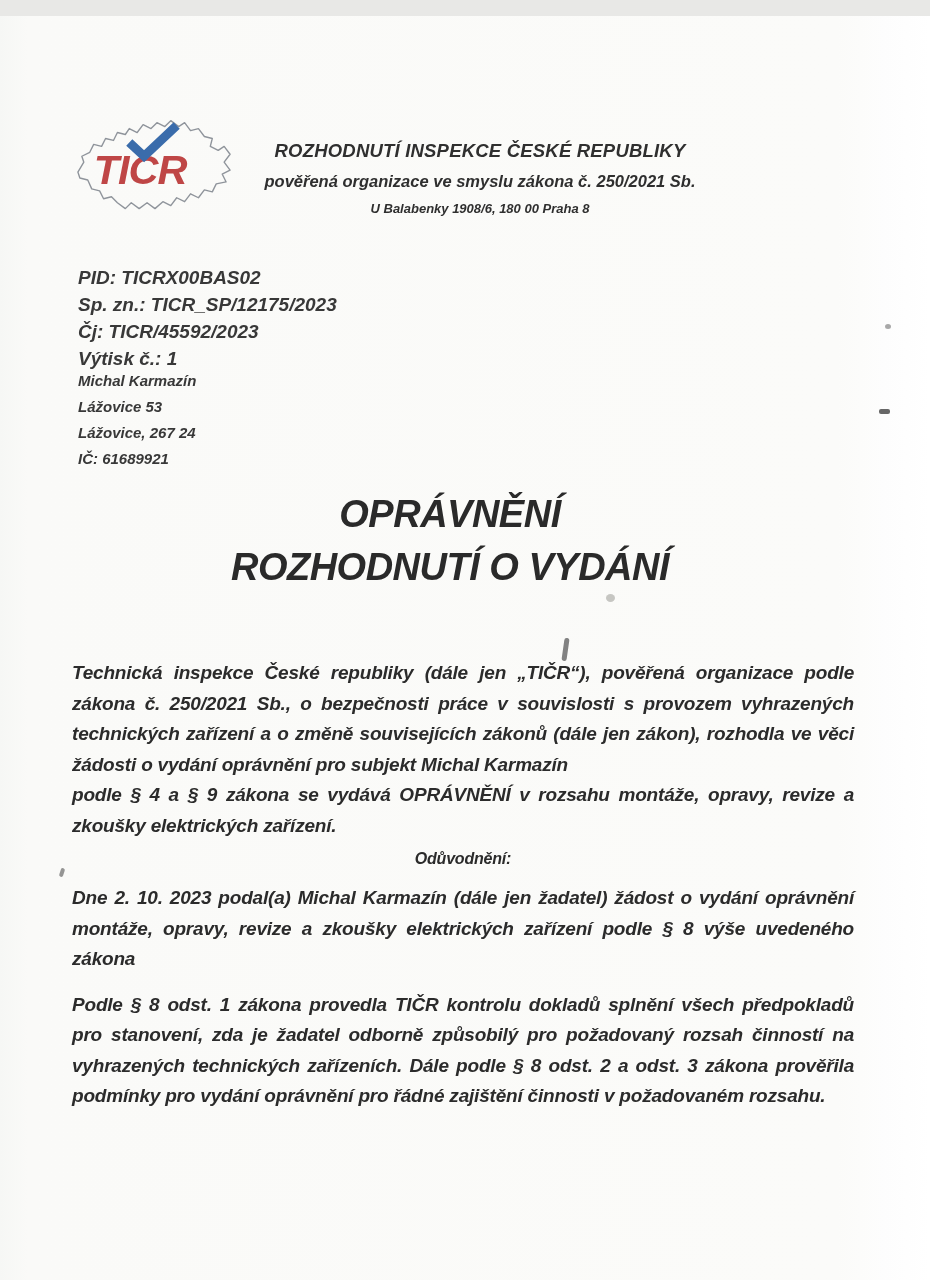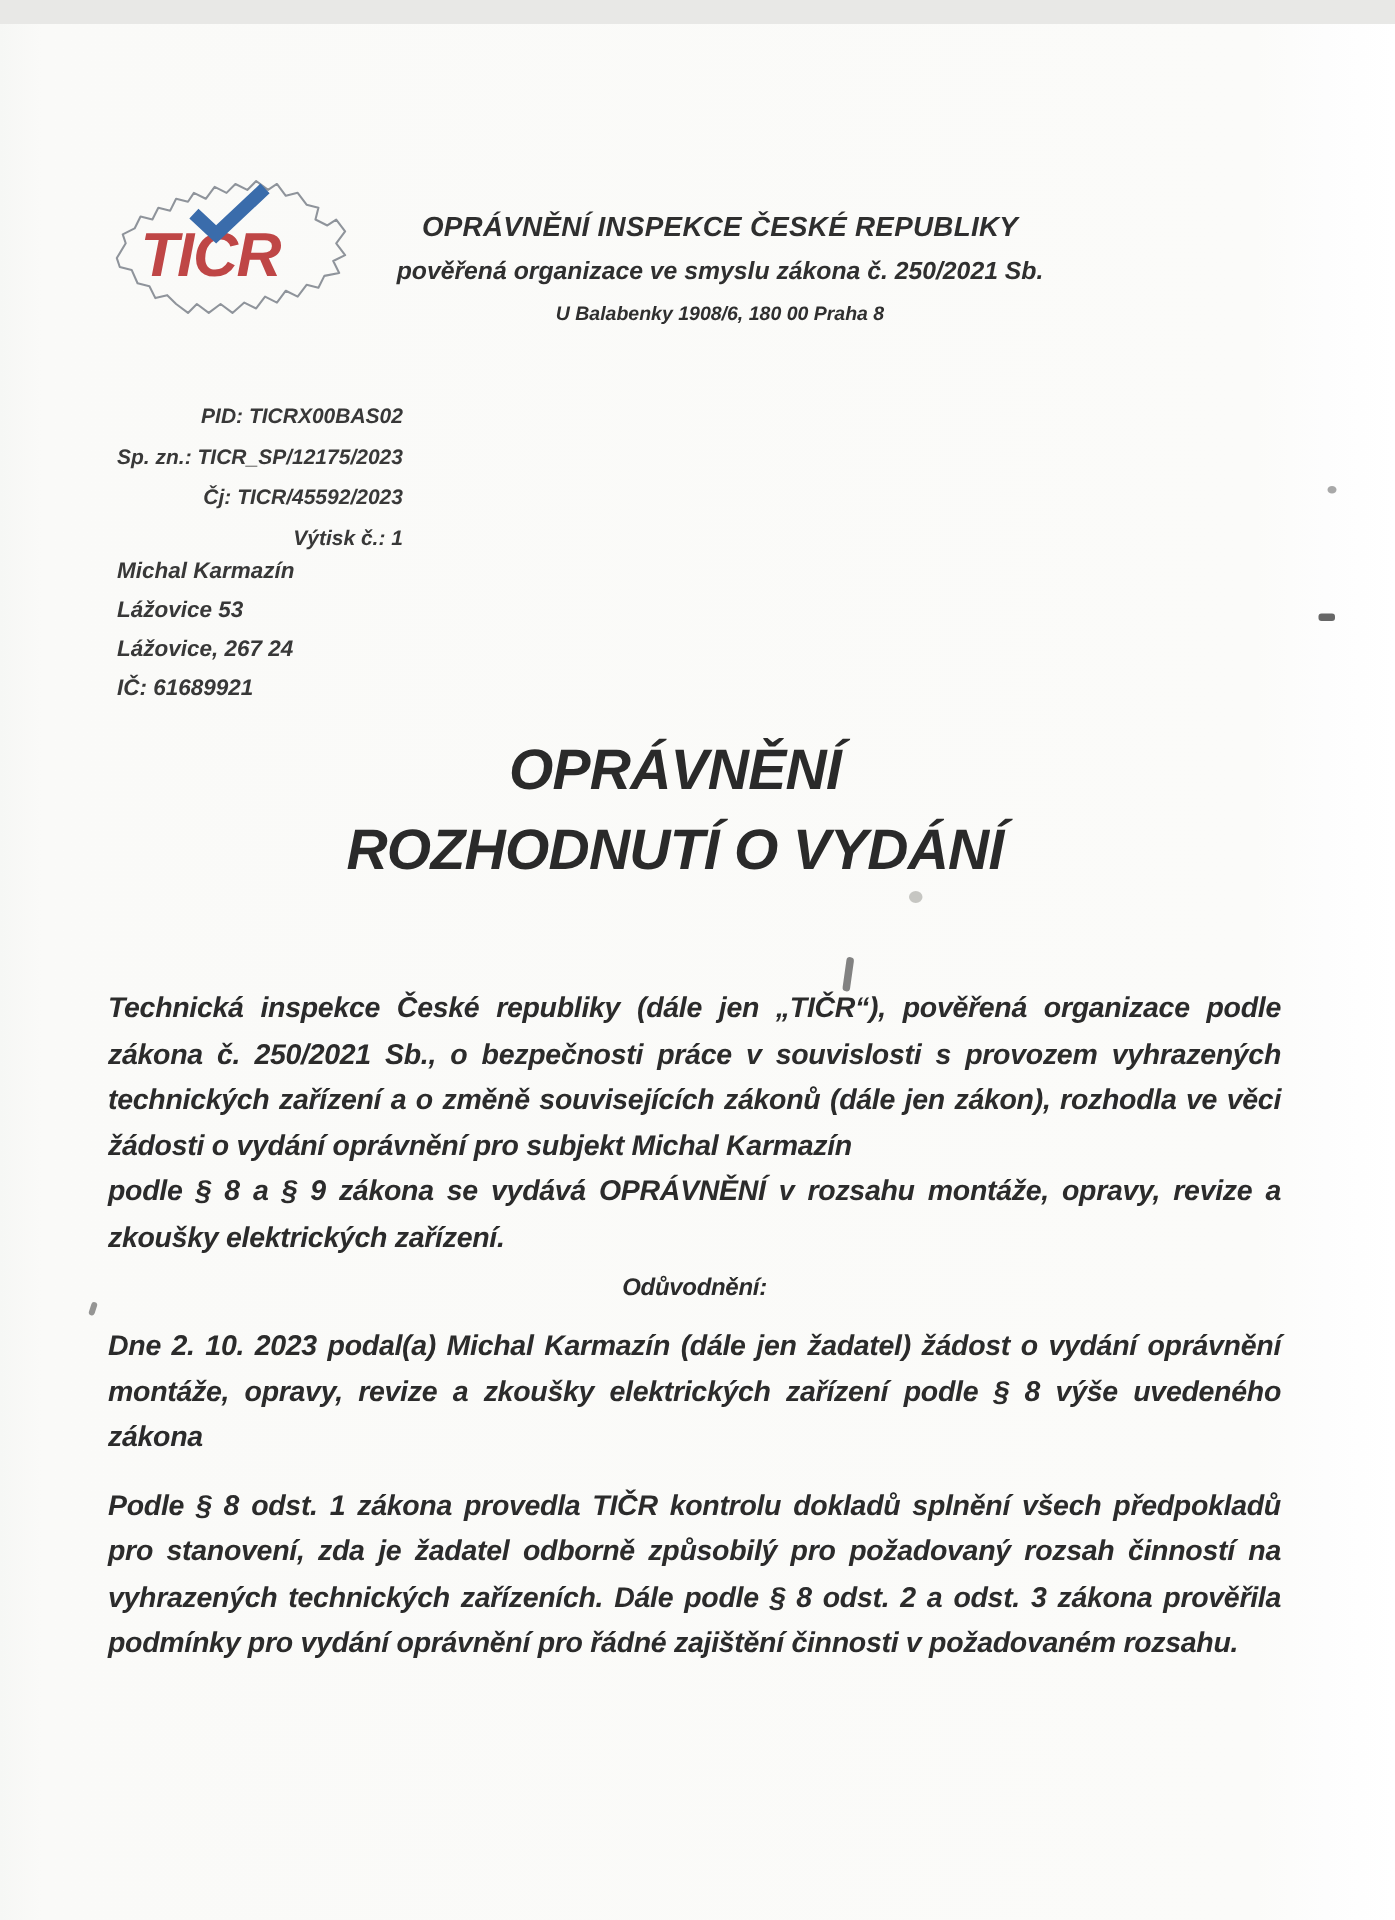--- a/index.html
+++ b/index.html
@@ -37,21 +37,21 @@
     position: absolute; left: 162px; top: 28px; width: 500px;
     text-align: center; font-weight: bold; color: #2f2f2f;
   }
   .org-name   { font-size: 18.5px; letter-spacing: 0.2px; margin-bottom: 10px; }
   .org-sub    { font-size: 16.5px; margin-bottom: 10px; }
   .org-addr   { font-size: 13px; }
 
   
   .ids-block {
     position: absolute; top: 248px; left: 78px;
-    font-size: 14px; font-weight: bold; line-height: 27px; color: #383838; text-align: right;
+    font-size: 19px; font-weight: bold; line-height: 27px; color: #383838;
   }
   .recipient-block {
     position: absolute; top: 352px; left: 78px;
     font-size: 15px; font-weight: bold; line-height: 26px; color: #383838;
   }
 
   
   .title-block {
     position: absolute; top: 472px; left: 60px; width: 780px;
     text-align: center; font-weight: bold; color: #2a2a2a;
@@ -104,21 +104,21 @@
 
   <div class="letterhead">
     <div class="logo-wrap">
       <svg viewBox="0 0 170 130" aria-hidden="true">
         <path class="map-outline" d="M 10,60 L 16,50 L 14,44 L 22,40 L 26,32 L 34,34 L 38,26 L 46,28 L 50,20 L 58,22 L 62,16 L 70,20 L 76,12 L 84,16 L 90,10 L 98,14 L 104,8 L 112,14 L 118,10 L 124,18 L 132,16 L 138,24 L 146,26 L 144,34 L 152,38 L 158,34 L 164,42 L 158,50 L 164,58 L 156,62 L 160,70 L 150,72 L 146,80 L 138,78 L 132,86 L 124,82 L 118,90 L 110,86 L 104,94 L 96,90 L 88,97 L 80,91 L 72,97 L 64,91 L 58,97 L 50,91 L 44,85 L 36,87 L 32,79 L 24,77 L 20,68 L 12,66 Z"></path>
         <text class="logo-letters" x="73" y="72" text-anchor="middle">TICR</text>
         <path class="logo-check" d="M 62,30 L 77,44 L 110,13"></path>
       </svg>
     </div>
     <div class="org-block">
-      <div class="org-name">OPRÁVNĚNÍ INSPEKCE ČESKÉ REPUBLIKY</div>
+      <div class="org-name">ROZHODNUTÍ INSPEKCE ČESKÉ REPUBLIKY</div>
       <div class="org-sub">pověřená organizace ve smyslu zákona č. 250/2021 Sb.</div>
       <div class="org-addr">U Balabenky 1908/6, 180 00 Praha 8</div>
     </div>
   </div>
 
   <div class="ids-block">
     <div>PID: TICRX00BAS02</div>
     <div>Sp. zn.: TICR_SP/12175/2023</div>
     <div>Čj: TICR/45592/2023</div>
     <div>Výtisk č.: 1</div>
@@ -131,21 +131,21 @@
     <div>IČ: 61689921</div>
   </div>
 
   <div class="title-block">
     <div class="title-line">OPRÁVNĚNÍ</div>
     <div class="title-line">ROZHODNUTÍ O VYDÁNÍ</div>
   </div>
 
   <div class="content">
     <p>Technická inspekce České republiky (dále jen „TIČR“), pověřená organizace podle zákona č. 250/2021 Sb., o bezpečnosti práce v souvislosti s provozem vyhrazených technických zařízení a o změně souvisejících zákonů (dále jen zákon), rozhodla ve věci žádosti o vydání oprávnění pro subjekt Michal Karmazín</p>
-    <p class="para-verdict">podle § 8 a § 9 zákona se vydává OPRÁVNĚNÍ v rozsahu montáže, opravy, revize a zkoušky elektrických zařízení.</p>
+    <p class="para-verdict">podle § 4 a § 9 zákona se vydává OPRÁVNĚNÍ v rozsahu montáže, opravy, revize a zkoušky elektrických zařízení.</p>
     <div class="center-heading oduvodneni-heading">Odůvodnění:</div>
     <p class="para-application">Dne 2. 10. 2023 podal(a) Michal Karmazín (dále jen žadatel) žádost o vydání oprávnění montáže, opravy, revize a zkoušky elektrických zařízení podle § 8 výše uvedeného zákona</p>
     <p>Podle § 8 odst. 1 zákona provedla TIČR kontrolu dokladů splnění všech předpokladů pro stanovení, zda je žadatel odborně způsobilý pro požadovaný rozsah činností na vyhrazených technických zařízeních. Dále podle § 8 odst. 2 a odst. 3 zákona prověřila podmínky pro vydání oprávnění pro řádné zajištění činnosti v požadovaném rozsahu.</p>
   </div>
 
   <div class="speck speck-squiggle"></div>
   <div class="speck speck-comma"></div>
   <div class="speck speck-dash"></div>
   <div class="speck speck-smudge"></div>
   <div class="speck speck-dot-tr"></div>

